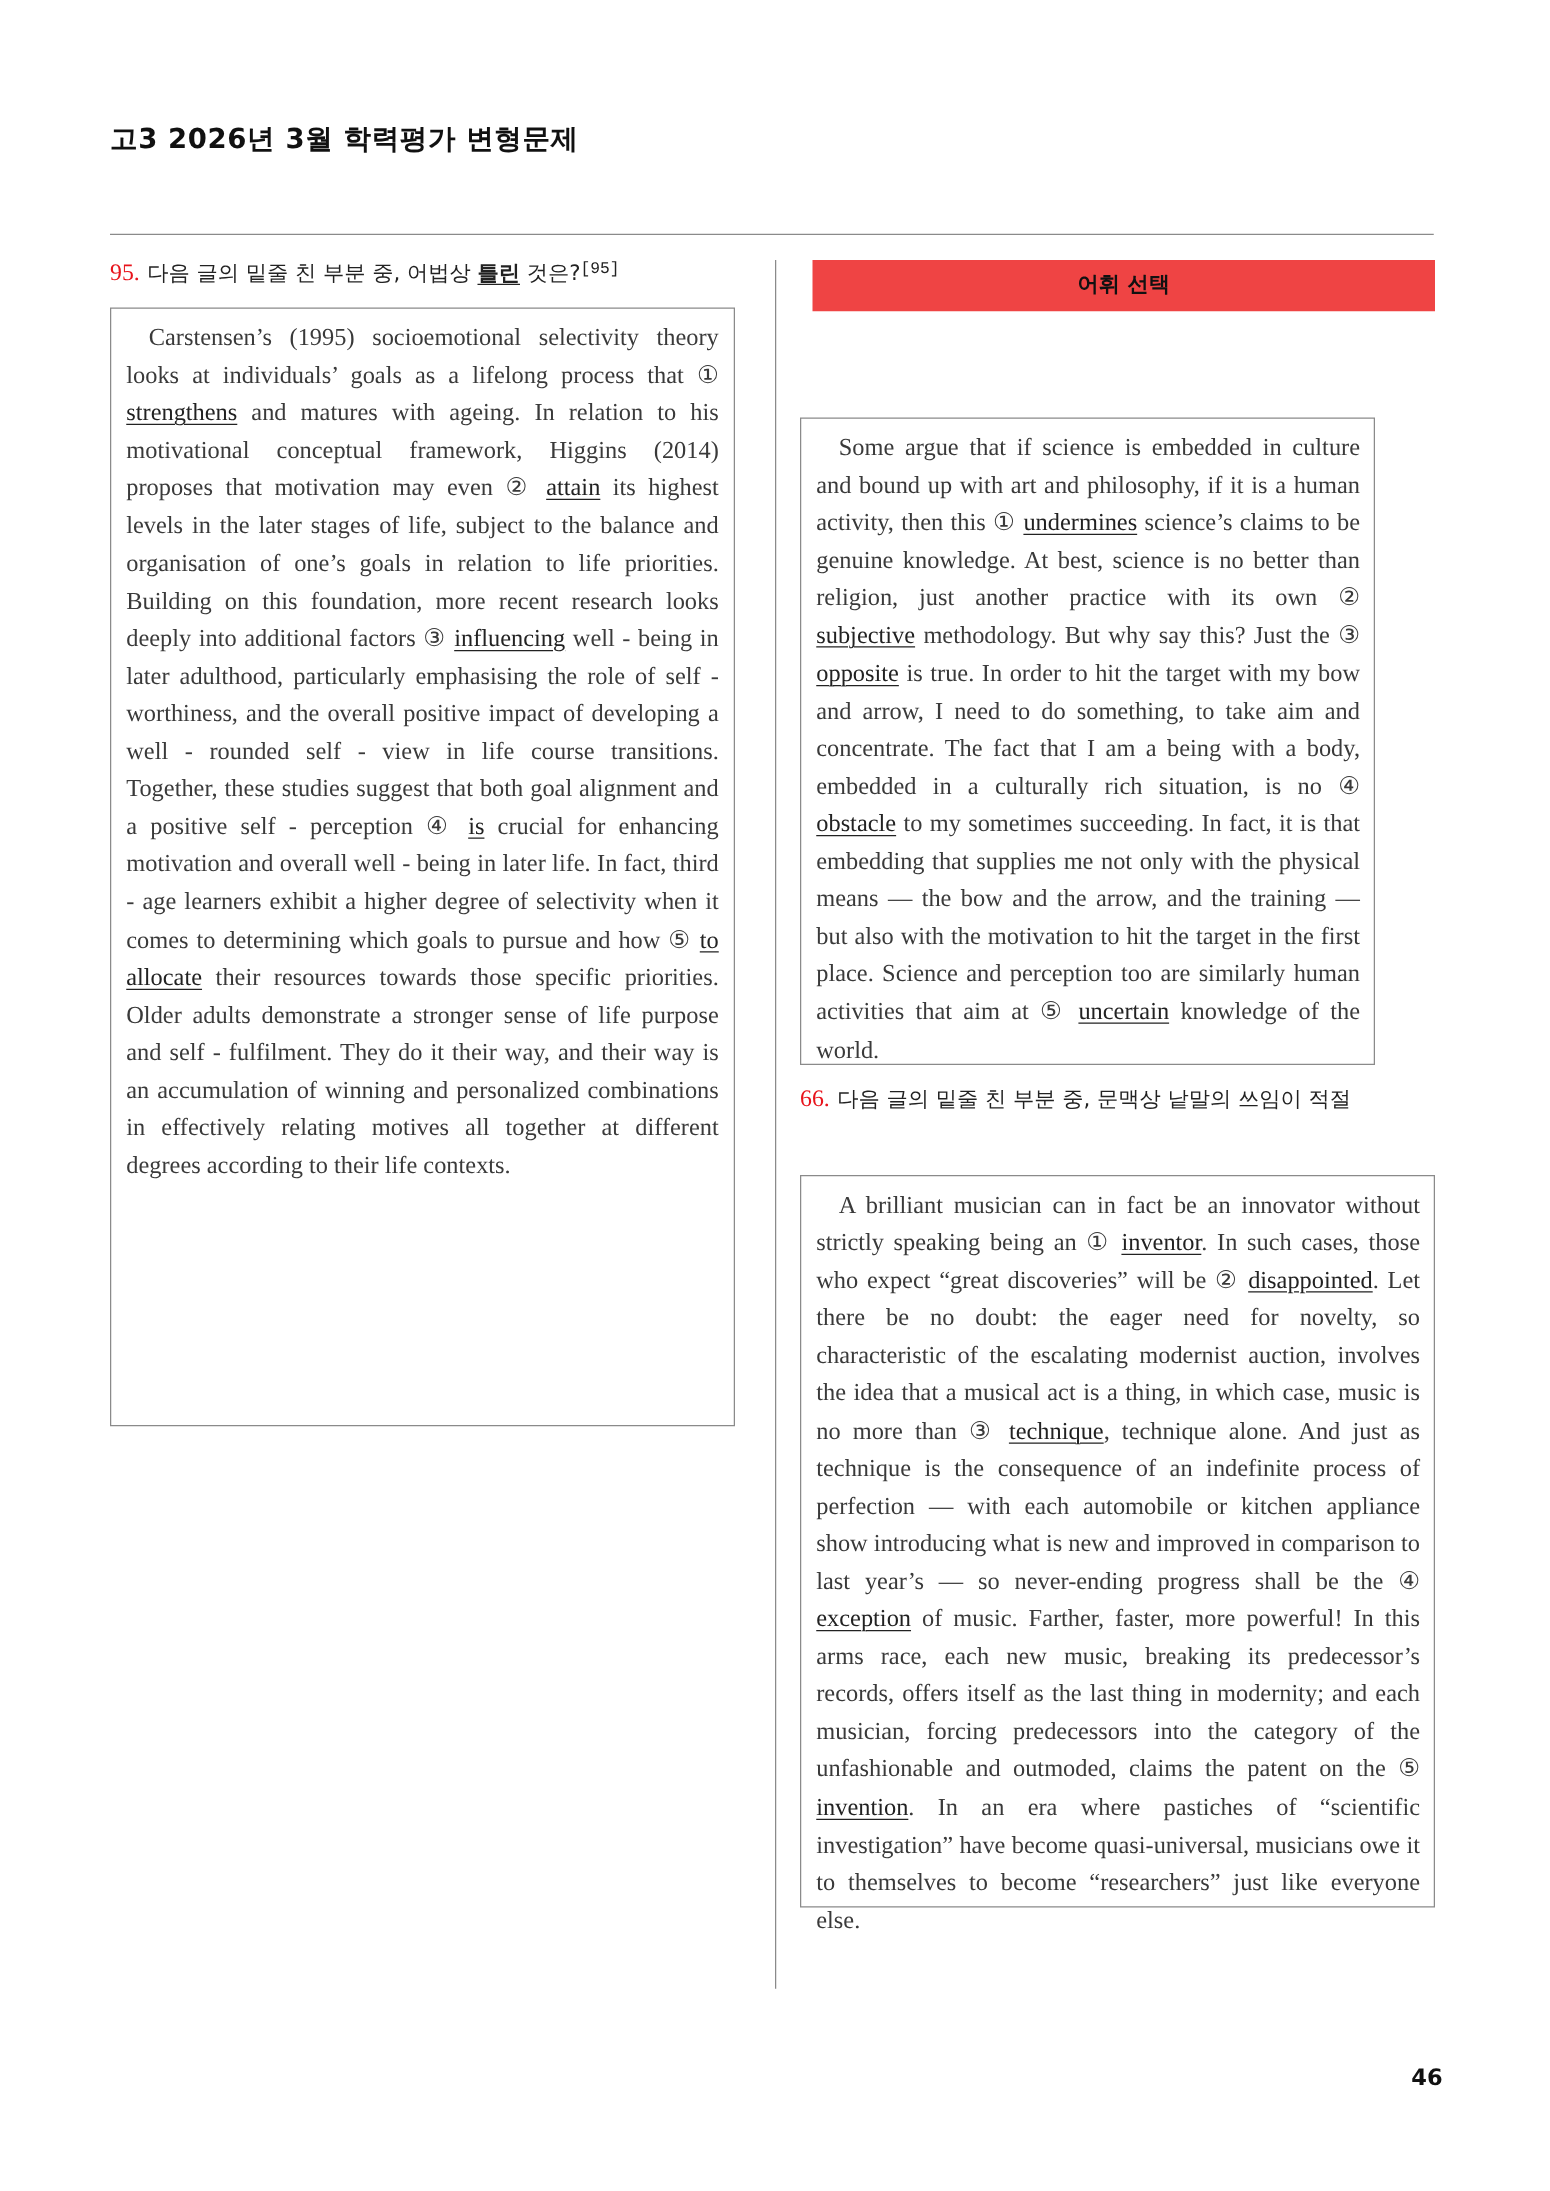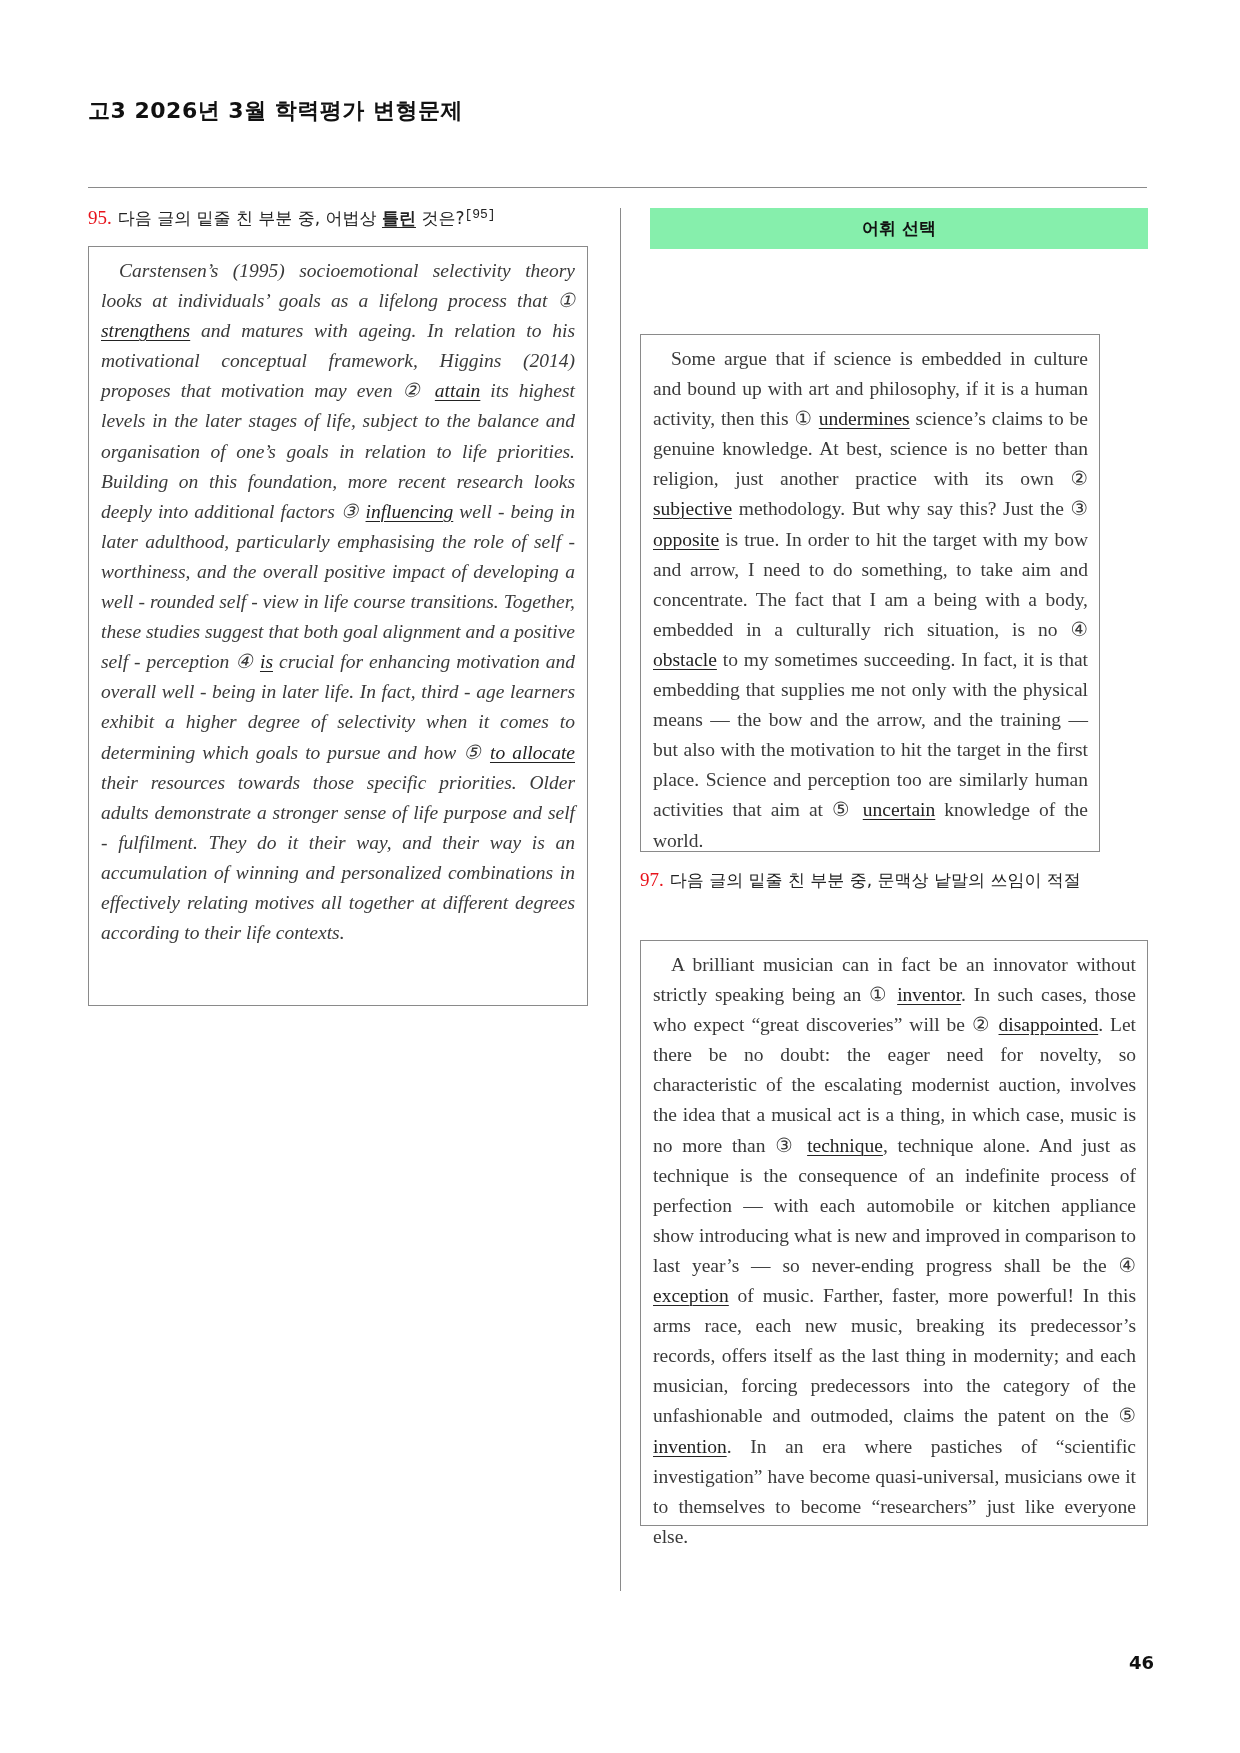--- a/index.html
+++ b/index.html
@@ -8,45 +8,45 @@
   .header-rule { position: absolute; left: 88px; top: 187px; width: 1059px; height: 0; border-top: 1.5px solid #8a8a8a; }
   .col-divider { position: absolute; left: 620px; top: 208px; width: 0; height: 1383px; border-left: 1.5px solid #8a8a8a; }
   .question-head { position: absolute; font-family: "DejaVu Sans", sans-serif; font-size: 17px; color: #222; line-height: 33px; }
   .q-num { font-family: "Liberation Serif", serif; font-size: 19px; color: #e8141c; font-weight: normal; margin-right: 6px; }
   .q-emph { font-weight: bold; text-decoration: underline; text-underline-offset: 3px; }
   .q-ref { font-family: Liberation Mono, monospace; font-size: 13px; vertical-align: 6px; }
   .q-indent { padding-left: 40px; }
   .passage { position: absolute; border: 1.5px solid #8a8a8a; box-sizing: border-box; font-family: "Liberation Serif", serif; font-size: 19.5px; line-height: 30.1px; color: #3a3a3a; text-align: justify; text-align-last: left; }
   .passage p { margin: 0; text-indent: 18px; }
   .u { text-decoration: underline; text-underline-offset: 3px; text-decoration-thickness: 1px; color: #222; }
-  .section-banner { position: absolute; left: 650px; top: 208px; width: 498px; height: 41px; background: #86efac; font-family: "DejaVu Sans", sans-serif; font-weight: bold; font-size: 17px; color: #111; text-align: center; line-height: 41px; }
+  .section-banner { position: absolute; left: 650px; top: 208px; width: 498px; height: 41px; background: #ef4444; font-family: "DejaVu Sans", sans-serif; font-weight: bold; font-size: 17px; color: #111; text-align: center; line-height: 41px; }
   .page-number { position: absolute; left: 1129px; top: 1652px; font-family: "DejaVu Sans", sans-serif; font-weight: bold; font-size: 18px; color: #111; }
 </style>
 </head>
 <body>
 
 <div class="page-header">고3 2026년 3월 학력평가 변형문제</div>
 <div class="header-rule"></div>
 <div class="col-divider"></div>
 
 <div class="question-head" style="left:88px; top:198px; width:520px;">
   <span class="q-num">95.</span><span>다음 글의 밑줄 친 부분 중, 어법상 </span><span class="q-emph">틀린</span><span> 것은?</span><span class="q-ref">[95]</span>
 </div>
-<div class="passage" style="left:88px; top:246px; width:500px; height:760px; padding:9px 12px 10px 12px;font-style:italic;">
+<div class="passage" style="left:88px; top:246px; width:500px; height:895px; padding:9px 12px 10px 12px;">
   <p>Carstensen’s (1995) socioemotional selectivity theory looks at individuals’ goals as a lifelong process that ① <span class="u">strengthens</span> and matures with ageing. In relation to his motivational conceptual framework, Higgins (2014) proposes that motivation may even ② <span class="u">attain</span> its highest levels in the later stages of life, subject to the balance and organisation of one’s goals in relation to life priorities. Building on this foundation, more recent research looks deeply into additional factors ③ <span class="u">influencing</span> well - being in later adulthood, particularly emphasising the role of self - worthiness, and the overall positive impact of developing a well - rounded self - view in life course transitions. Together, these studies suggest that both goal alignment and a positive self - perception ④ <span class="u">is</span> crucial for enhancing motivation and overall well - being in later life. In fact, third - age learners exhibit a higher degree of selectivity when it comes to determining which goals to pursue and how ⑤ <span class="u">to allocate</span> their resources towards those specific priorities. Older adults demonstrate a stronger sense of life purpose and self - fulfilment. They do it their way, and their way is an accumulation of winning and personalized combinations in effectively relating motives all together at different degrees according to their life contexts.</p>
 </div>
 
 <div class="section-banner">어휘 선택</div>
 
 <div class="question-head" style="left:640px; top:258px; width:515px;">
 </div>
 <div class="passage" style="left:640px; top:334px; width:460px; height:518px; padding:9px 11px 10px 12px;">
   <p>Some argue that if science is embedded in culture and bound up with art and philosophy, if it is a human activity, then this ① <span class="u">undermines</span> science’s claims to be genuine knowledge. At best, science is no better than religion, just another practice with its own ② <span class="u">subjective</span> methodology. But why say this? Just the ③ <span class="u">opposite</span> is true. In order to hit the target with my bow and arrow, I need to do something, to take aim and concentrate. The fact that I am a being with a body, embedded in a culturally rich situation, is no ④ <span class="u">obstacle</span> to my sometimes succeeding. In fact, it is that embedding that supplies me not only with the physical means — the bow and the arrow, and the training — but also with the motivation to hit the target in the first place. Science and perception too are similarly human activities that aim at ⑤ <span class="u">uncertain</span> knowledge of the world.</p>
 </div>
 
 <div class="question-head" style="left:640px; top:863px; width:515px;">
-  <div><span class="q-num">97.</span><span>다음 글의 밑줄 친 부분 중, 문맥상 낱말의 쓰임이 적절</span></div>
+  <div><span class="q-num">66.</span><span>다음 글의 밑줄 친 부분 중, 문맥상 낱말의 쓰임이 적절</span></div>
 </div>
 <div class="passage" style="left:640px; top:940px; width:508px; height:586px; padding:9px 11px 10px 12px;">
   <p>A brilliant musician can in fact be an innovator without strictly speaking being an ① <span class="u">inventor</span>. In such cases, those who expect “great discoveries” will be ② <span class="u">disappointed</span>. Let there be no doubt: the eager need for novelty, so characteristic of the escalating modernist auction, involves the idea that a musical act is a thing, in which case, music is no more than ③ <span class="u">technique</span>, technique alone. And just as technique is the consequence of an indefinite process of perfection — with each automobile or kitchen appliance show introducing what is new and improved in comparison to last year’s — so never-ending progress shall be the ④ <span class="u">exception</span> of music. Farther, faster, more powerful! In this arms race, each new music, breaking its predecessor’s records, offers itself as the last thing in modernity; and each musician, forcing predecessors into the category of the unfashionable and outmoded, claims the patent on the ⑤ <span class="u">invention</span>. In an era where pastiches of “scientific investigation” have become quasi-universal, musicians owe it to themselves to become “researchers” just like everyone else.</p>
 </div>
 
 <div class="page-number">46</div>
 
 </body></html>

